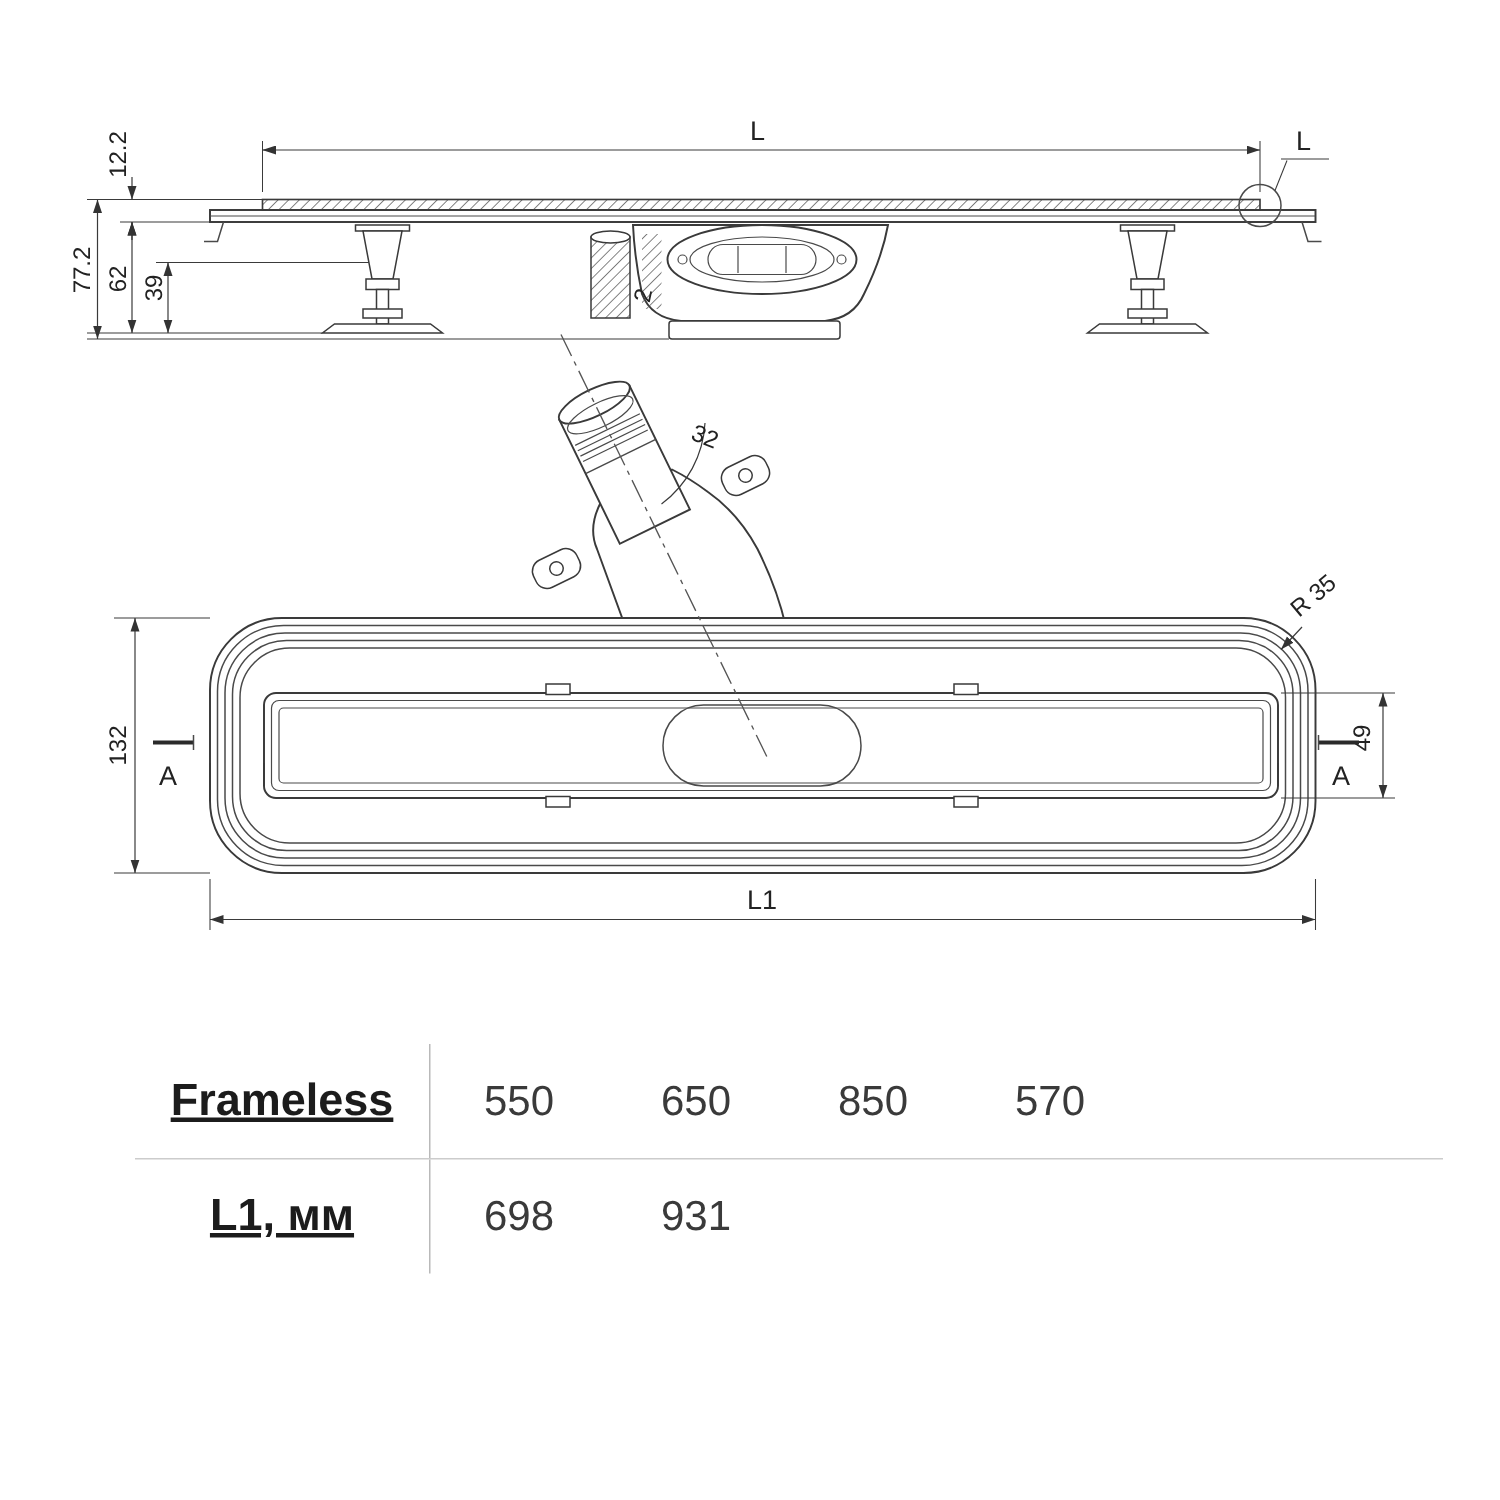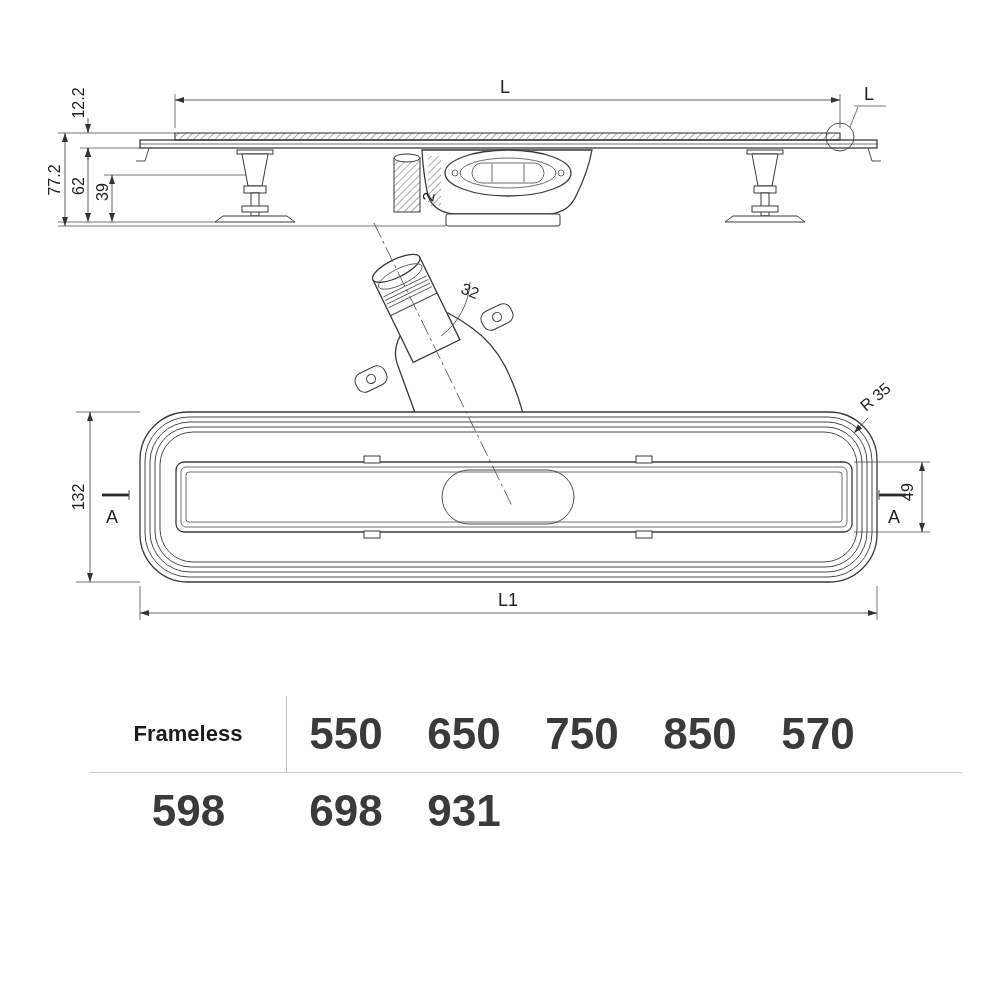--- a/index.html
+++ b/index.html
@@ -14,23 +14,23 @@
   .ext{stroke:#3a3a3a;stroke-width:.7;fill:none;}
   .dim{stroke:#3a3a3a;stroke-width:.8;fill:none;}
   .cl{stroke:#555;stroke-width:.9;stroke-dasharray:16 4 3 4;fill:none;}
   .thick{stroke:#2a2a2a;stroke-width:2.8;fill:none;}
   text.d{font:16px "Liberation Sans",sans-serif;fill:#222;}
   text.dl{font:18px "Liberation Sans",sans-serif;fill:#222;}
   
   .spec-table{position:absolute;left:90px;top:696px;width:872px;color:#2d2d2d;}
   .row{display:grid;grid-template-columns:197px repeat(5,118px);height:76px;align-items:center;}
   .row.sep{border-bottom:1px solid #cccccc;}
-  .cell{text-align:center;font-size:44px;color:#3a3a3a;font-weight:700;}
-  .cell.label{font-size:22px;font-weight:700;color:#1c1c1c;border-right:1px solid #b9b9b9;
-              height:100%;display:flex;align-items:center;justify-content:center;}
+  .cell{text-align:center;font-size:28px;color:#3a3a3a;font-weight:400;}
+  .cell.label{font-size:30px;font-weight:700;color:#1c1c1c;border-right:1px solid #b9b9b9;
+              height:100%;display:flex;align-items:center;justify-content:center;text-decoration:underline;}
 </style>
 </head>
 <body>
 
 <div class="canvas">
 
 <svg width="1000" height="665" viewBox="0 0 1000 665">
   <defs>
     <pattern id="hatch" width="5" height="5" patternTransform="rotate(45)" patternUnits="userSpaceOnUse">
       <line x1="0" y1="0" x2="0" y2="5" stroke="#5a5a5a" stroke-width="1"></line>
@@ -188,24 +188,23 @@
     <text class="dl" x="508" y="606" text-anchor="middle">L1</text>
   </g>
 </svg>
 
 
 <div class="spec-table">
   <div class="row sep">
     <div class="cell label">Frameless</div>
     <div class="cell">550</div>
     <div class="cell">650</div>
-    <div class="cell">750</div>
     <div class="cell">850</div>
     <div class="cell">570</div>
   </div>
   <div class="row">
-    <div class="cell">598</div>
+    <div class="cell label">L1, мм</div>
     <div class="cell">698</div>
     <div class="cell">931</div>
   </div>
 </div>
 
 </div>
 
 </body></html>

